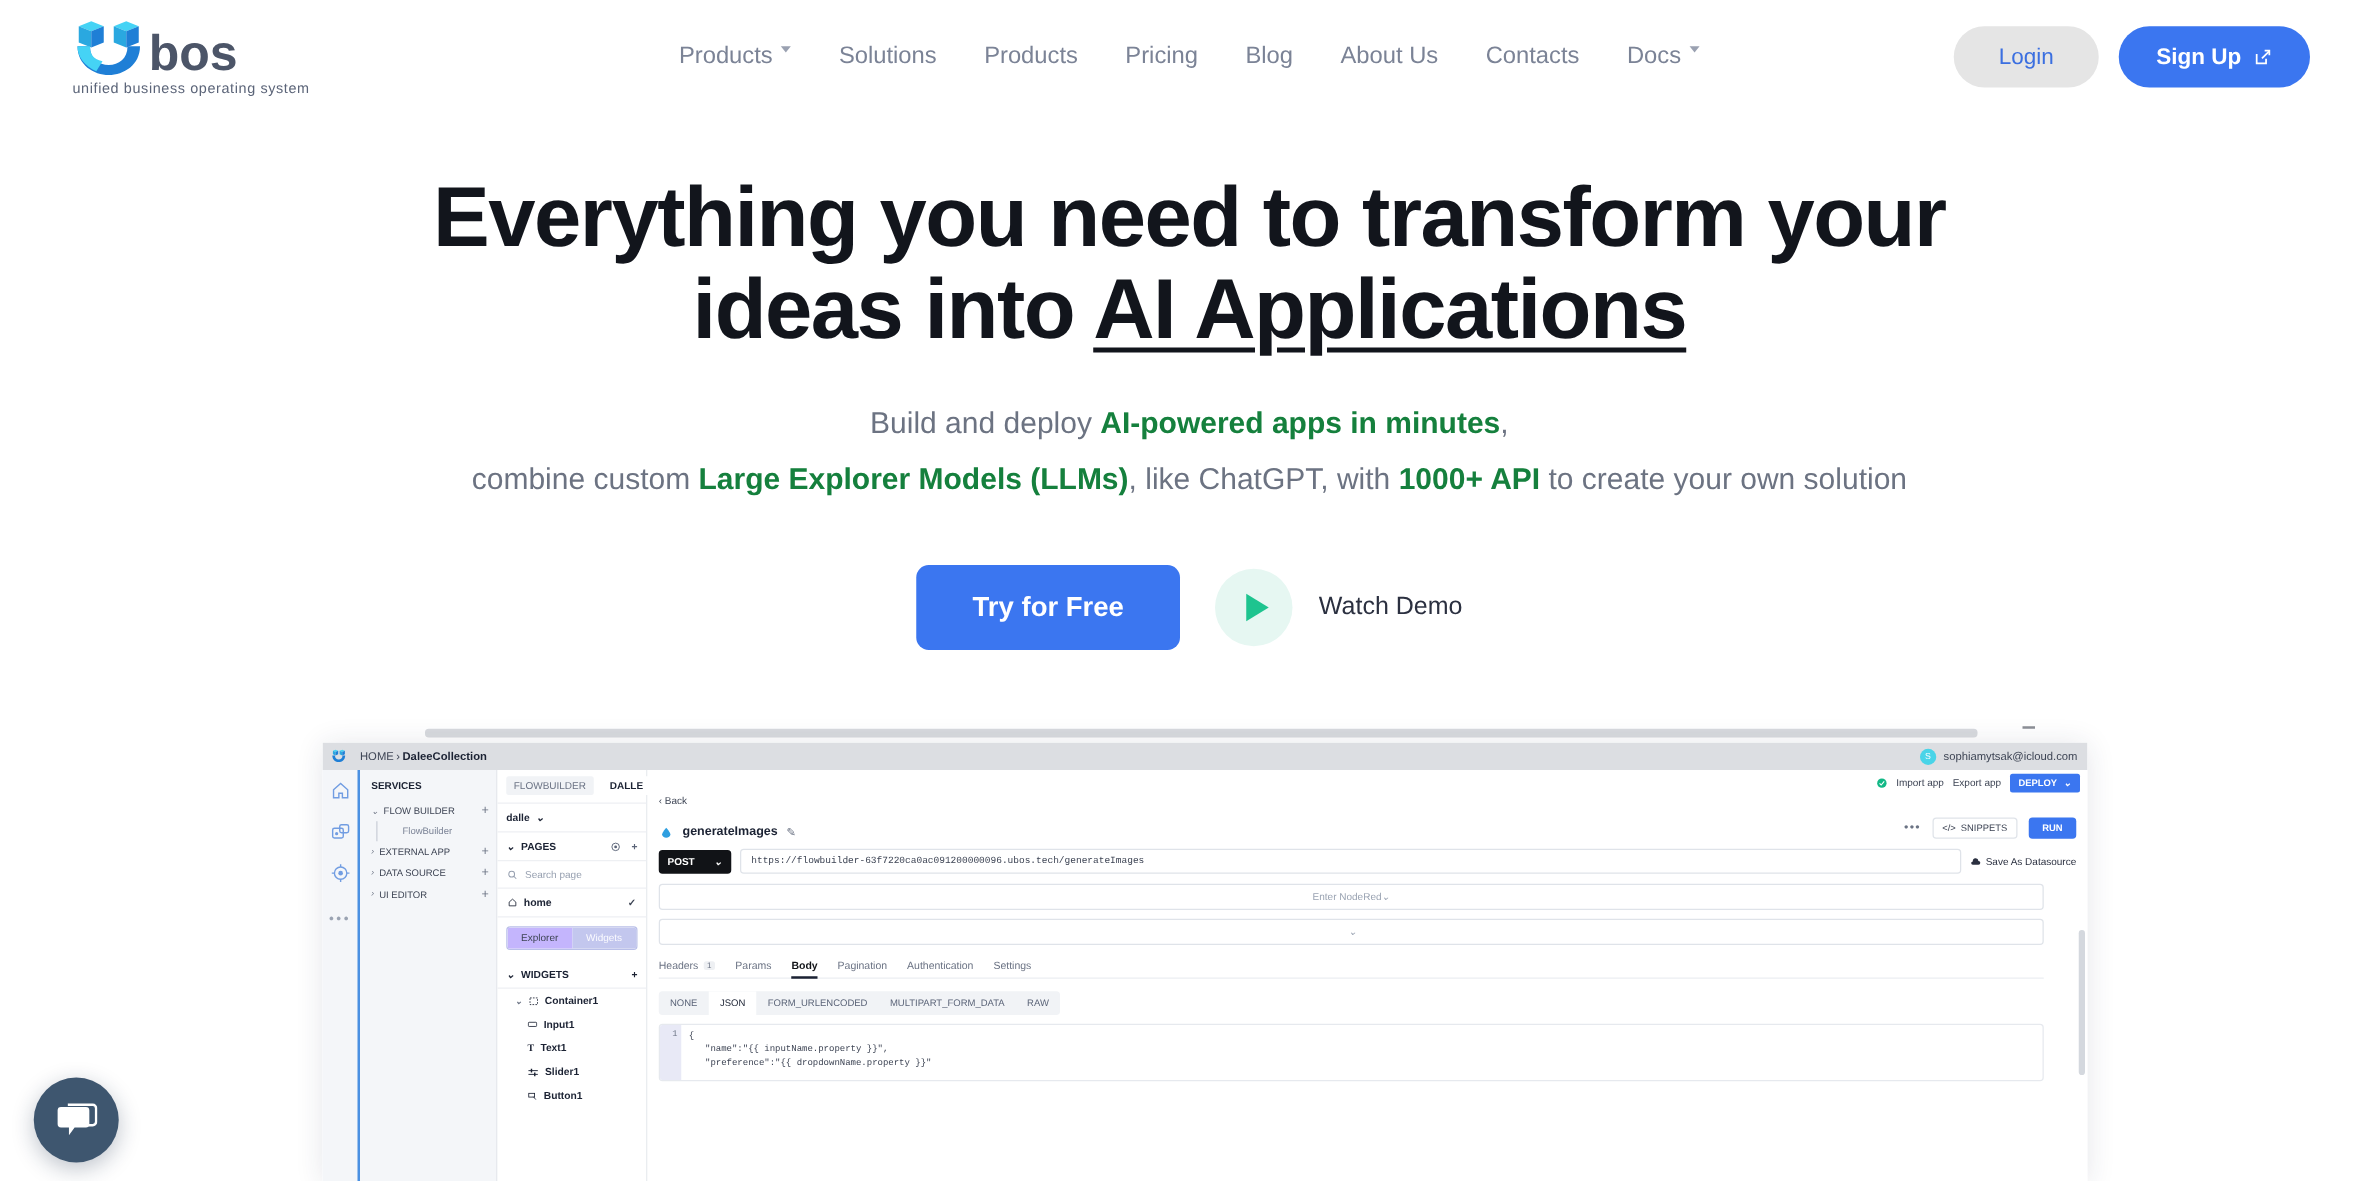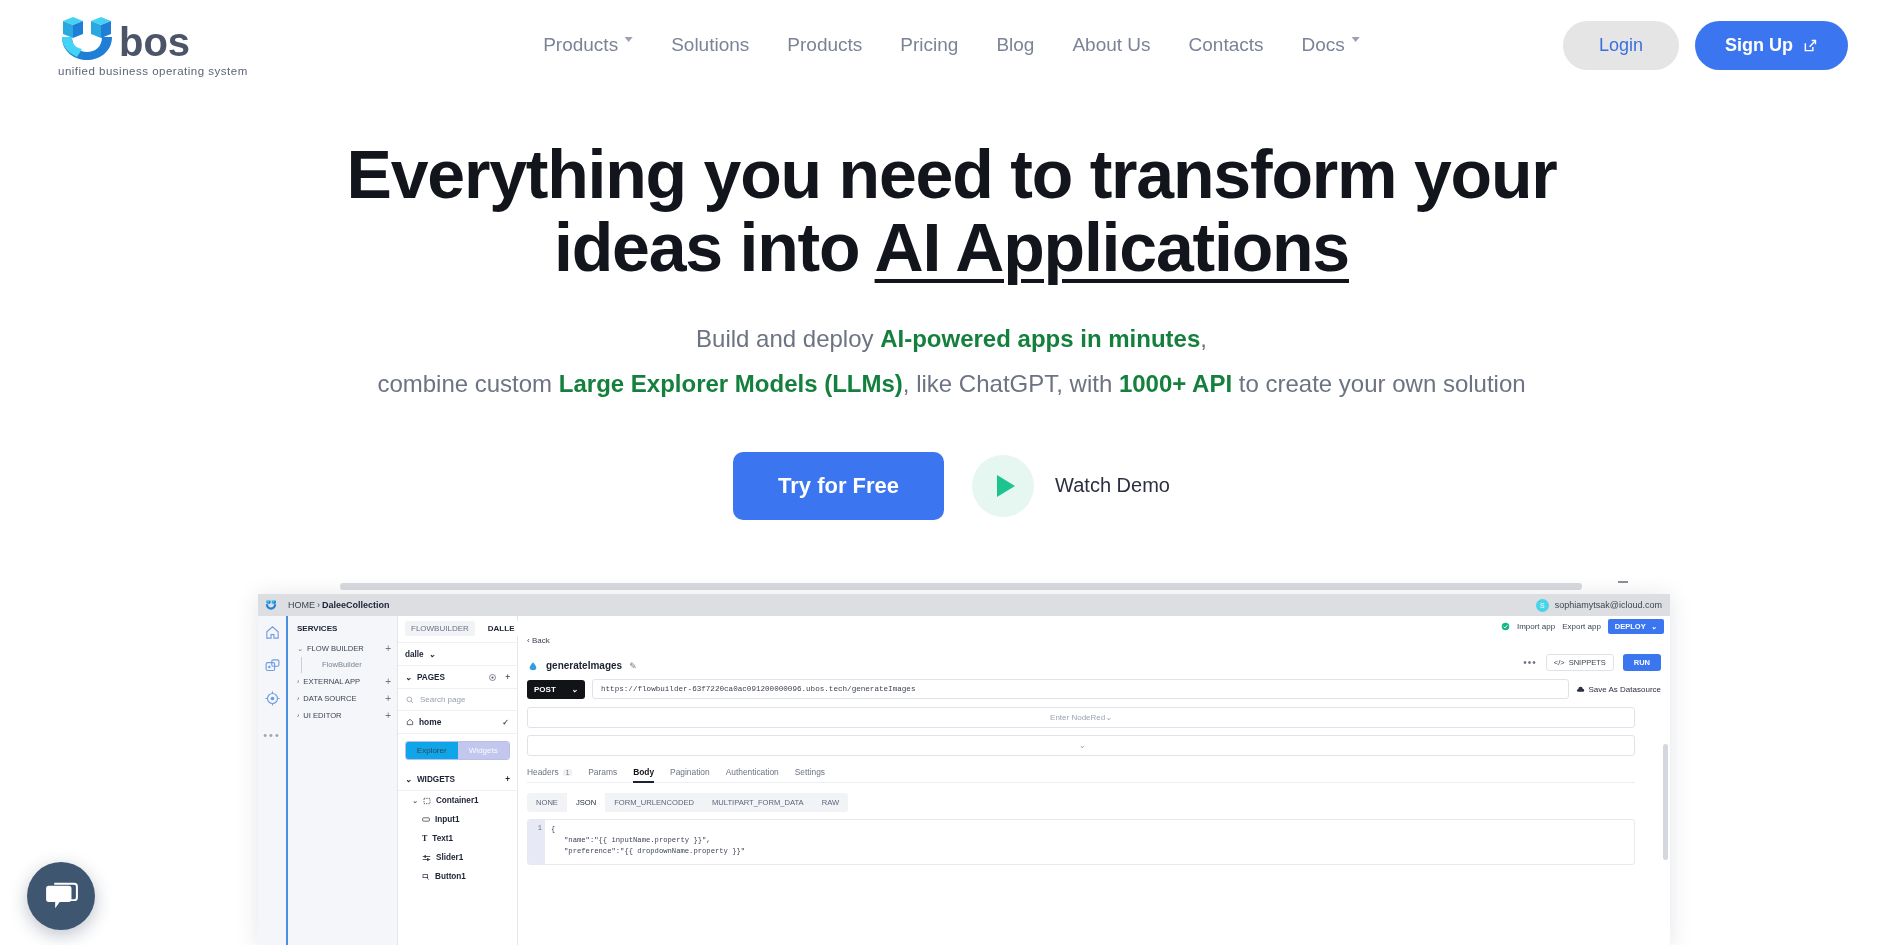--- a/index.html
+++ b/index.html
@@ -156,21 +156,21 @@
     font-size: 8.4px; font-weight: bold; color: #1b2233; border-bottom: 1px solid #eef0f3; cursor:pointer;
   }
   .pg-item .l { display: flex; align-items: center; gap: 5px; }
   .pg-item .check { color: #3d4454; font-size: 8px; }
   .seg {
     display: flex; margin: 7px 7px 0 7px; border: 1px solid #b9bfe8; border-radius: 3px; overflow: hidden;
   }
   .seg div {
     flex: 1; text-align: center; font-size: 8px; padding: 4px 0; cursor: pointer; color: #5b6478;
   }
-  .seg .on { background: #0ea5e9; color: #3d4454; }
+  .seg .on { background: #c4b5fd; color: #3d4454; }
   .seg .off { background: #c3c7ee; color: #fbfbff; }
   .wg-head {
     display: flex; align-items: center; justify-content: space-between;
     padding: 8px 7px 6px 7px; font-weight: bold; font-size: 8.2px; color: #1b2233;
     border-bottom: 1px solid #eef0f3; margin-top: 6px;
   }
   .wg-head .l { display: flex; align-items: center; gap: 5px; }
   .wg-row {
     display: flex; align-items: center; gap: 5px; padding: 5px 7px 5px 14px;
     font-size: 8.2px; font-weight: bold; color: #1b2233; cursor: pointer;

